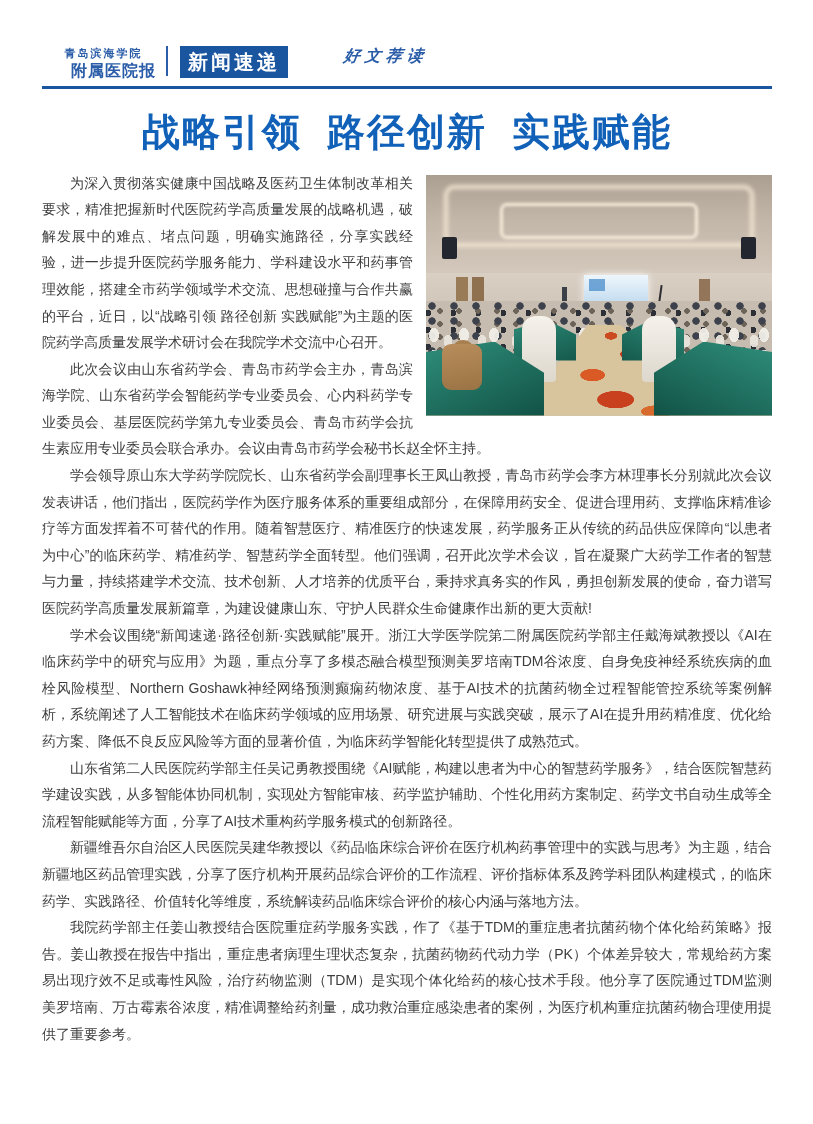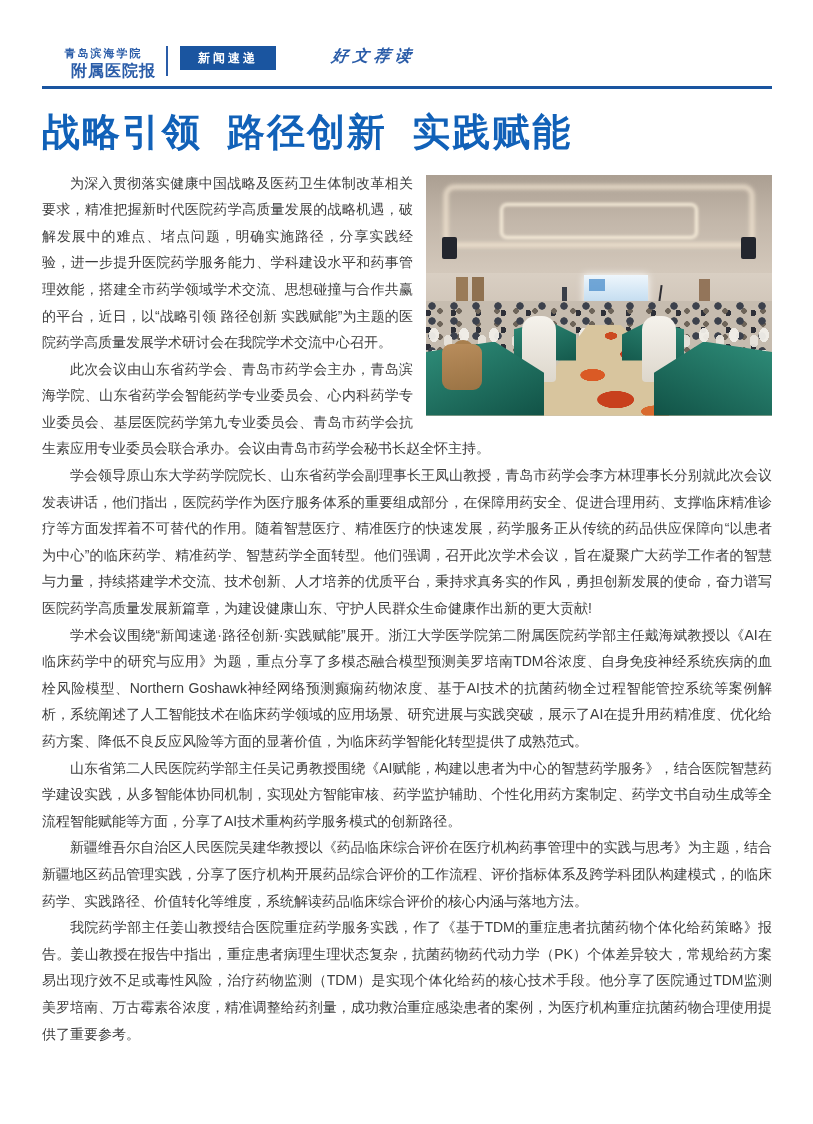--- a/index.html
+++ b/index.html
@@ -9,32 +9,32 @@
     background:#ffffff; overflow:hidden;
     font-family:"Liberation Sans", sans-serif;
   }
   
   .masthead { display:flex; align-items:flex-start; margin:46px 41px 0 51px; height:34px; }
   .logo { display:flex; flex-direction:column; align-items:center; color:#2a5ca8; }
   .logo-top { font-size:11px; letter-spacing:2px; font-weight:600; }
   .logo-bottom { font-size:16px; font-weight:bold; letter-spacing:1px;padding-left:20px; }
   .mast-divider { width:2px; height:30px; background:#2a5ca8; margin:0 12px 0 10px; }
   .mast-badge {
-    background:#1a55a0; color:#fff; font-size:12px; font-weight:bold;
-    letter-spacing:3px; padding:6px 18px; line-height:1;
+    background:#1a55a0; color:#fff; font-size:20px; font-weight:bold;
+    letter-spacing:3px; padding:6px 8px; line-height:1;
   }
   .calligraphy {
     margin-left:56px; color:#2a5ca8; font-family:"Liberation Serif", serif;
     font-style:italic; font-weight:bold; font-size:16px; letter-spacing:5px;
     transform:skewX(-8deg);
   }
   .head-rule { height:3px; background:#1a55a0; margin:6px 41px 0 42px; }
   
   .headline {
-    margin:22px 41px 0 42px; color:#1161b8;
+    margin:22px 41px 0 42px; text-align:center; color:#1161b8;
     font-size:38px; font-weight:bold; line-height:1.12; letter-spacing:2px;
     white-space:pre-wrap;
   }
   
   .article { margin:16px 41px 0 42px; width:730px; }
   .article p {
     font-size:14px; line-height:26.6px; color:#3d3d3d;
     text-align:justify; text-indent:2em;
   }
   

